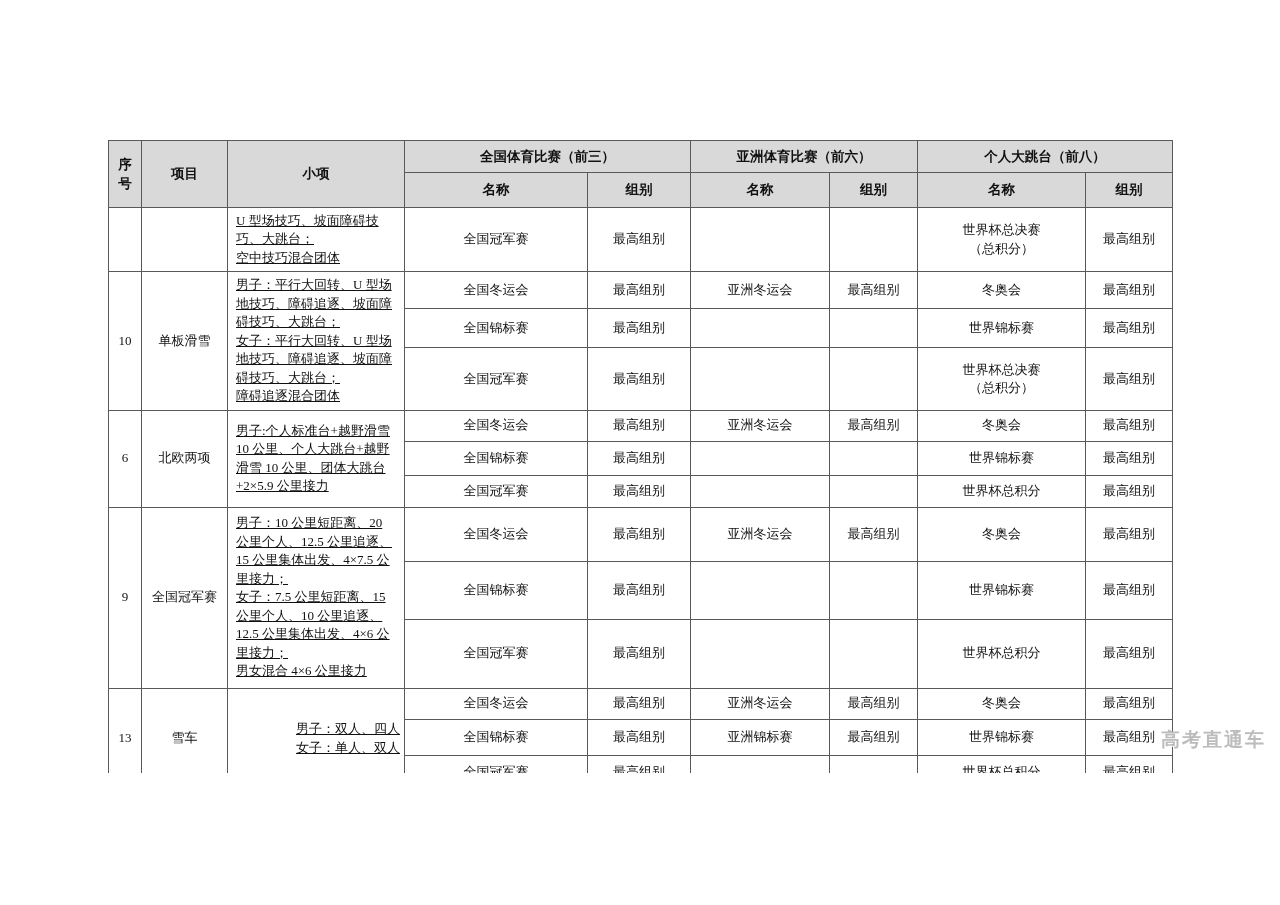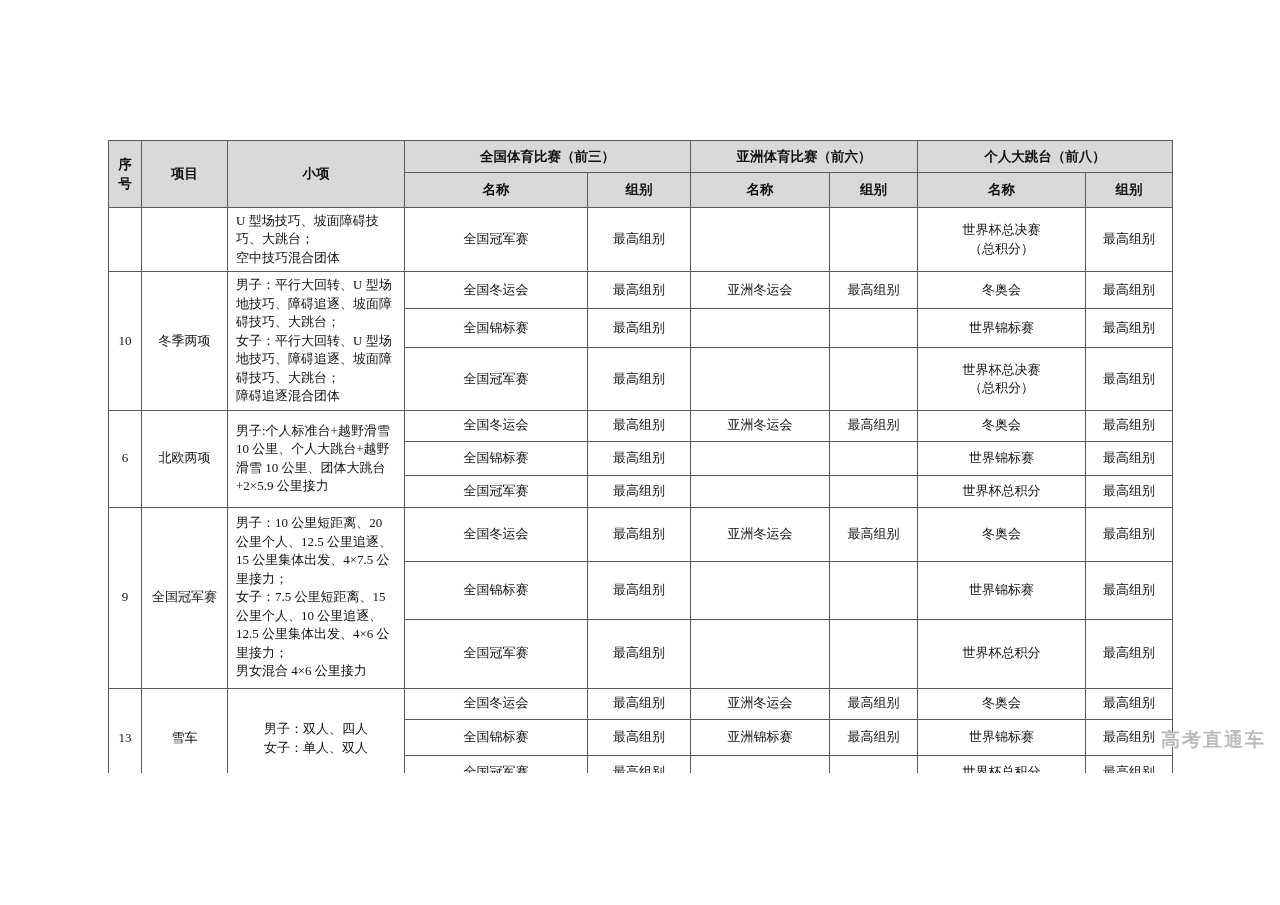--- a/index.html
+++ b/index.html
@@ -23,23 +23,24 @@
     font-weight:normal;
   }
   .doc thead th{
     background:#d9d9d9;
     font-weight:bold;
     font-size:13.5px;
   }
   .doc td.subevent{
     text-align:left;
     padding:4px 8px;
+    text-decoration:underline;
   }
   .doc td.subevent.center{
-    text-align:center;
+    text-align:right;
     padding:16px 4px;
   }
   .page-number{
     position:absolute;left:0;right:0;top:792px;
     text-align:center;font-size:14px;color:#222;
   }
   .watermark{
     position:absolute;right:14px;bottom:20px;
     font-family:"Liberation Sans","DejaVu Sans",sans-serif;
     font-size:19px;font-weight:bold;letter-spacing:2px;
@@ -93,21 +94,21 @@
         <td>最高组别</td>
         <td></td>
         <td></td>
         <td>世界杯总决赛
 （总积分）</td>
         <td>最高组别</td>
       </tr>
 
       <tr style="height:34px">
         <td rowspan="3">10</td>
-        <td rowspan="3">冬季两项</td>
+        <td rowspan="3">单板滑雪</td>
         <td rowspan="3" class="subevent">男子：平行大回转、U 型场地技巧、障碍追逐、坡面障碍技巧、大跳台；
 女子：平行大回转、U 型场地技巧、障碍追逐、坡面障碍技巧、大跳台；
 障碍追逐混合团体</td>
         <td>全国冬运会</td>
         <td>最高组别</td>
         <td>亚洲冬运会</td>
         <td>最高组别</td>
         <td>冬奥会</td>
         <td>最高组别</td>
       </tr>

